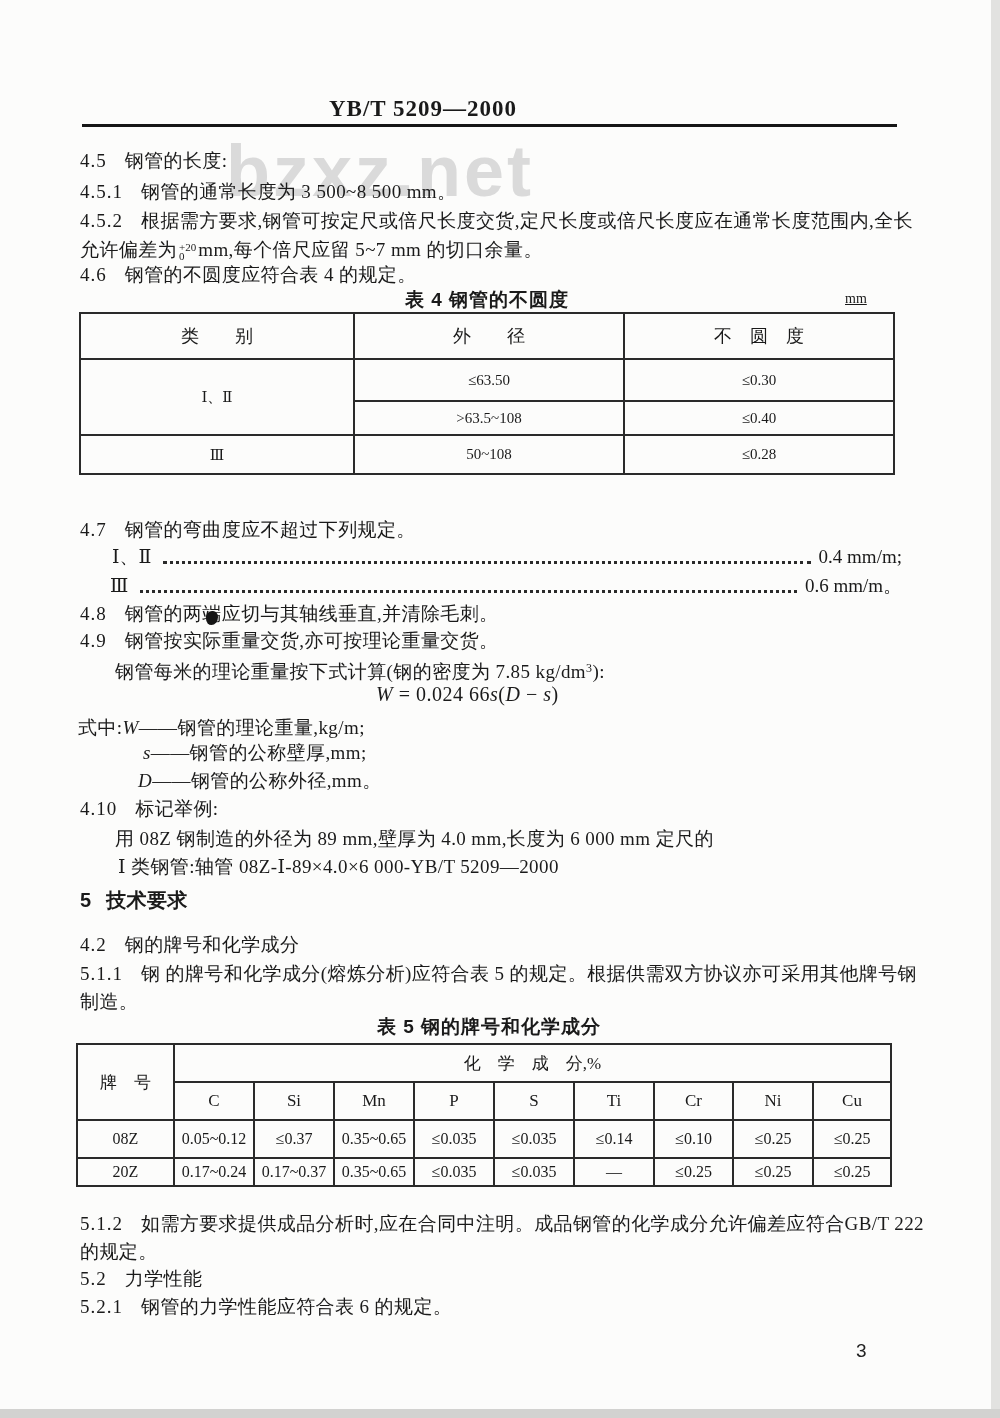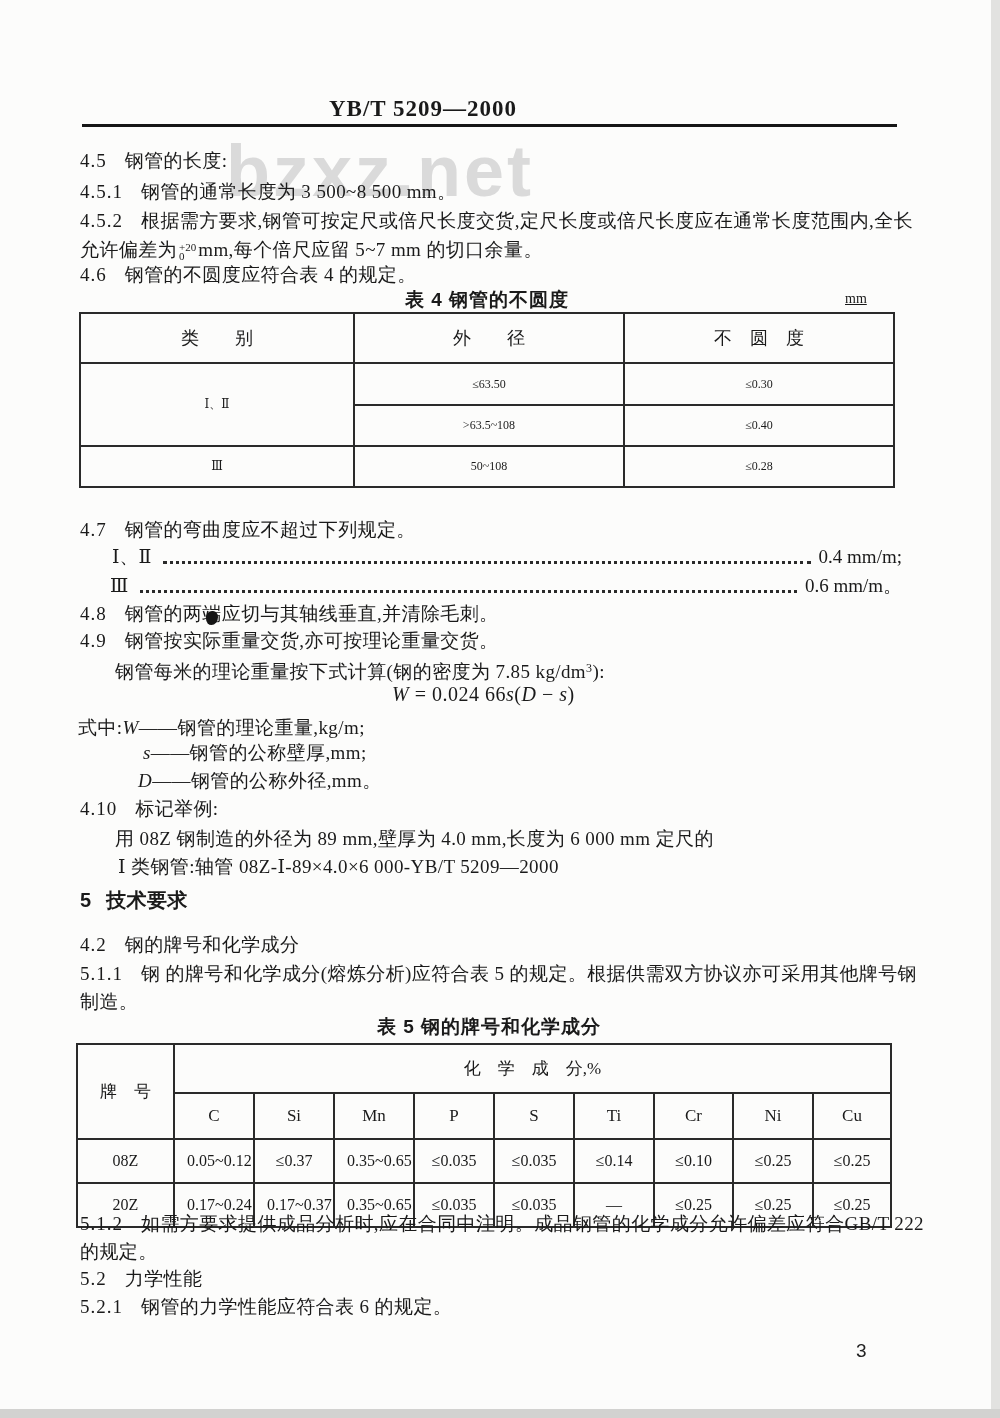--- a/index.html
+++ b/index.html
@@ -20,32 +20,32 @@
     position:absolute;left:0;top:96px;width:846px;text-align:center;z-index:2;
     font-size:23px;font-weight:700;letter-spacing:1px;
   }
   .rule{position:absolute;left:82px;top:124px;width:815px;height:3px;background:#161616;z-index:2;}
   .line{position:absolute;z-index:2;font-size:19px;line-height:23px;white-space:nowrap;letter-spacing:0.4px;}
   .num{display:inline-block;margin-right:18px;letter-spacing:1px;}
   .bold-head{font-family:"Liberation Sans","DejaVu Sans",sans-serif;font-weight:700;font-size:20px;}
   .tbl-title{position:absolute;z-index:2;font-family:"Liberation Sans","DejaVu Sans",sans-serif;font-weight:700;font-size:19px;white-space:nowrap;letter-spacing:1px;}
   .unit{position:absolute;z-index:2;font-size:14px;text-decoration:underline;}
   table{border-collapse:collapse;position:absolute;z-index:2;table-layout:fixed;}
-  td{border:2px solid #2a2a2a;text-align:center;vertical-align:middle;padding:12px;white-space:nowrap;overflow:visible;}
+  td{border:2px solid #2a2a2a;text-align:center;vertical-align:middle;padding:0;white-space:nowrap;overflow:visible;}
   .t4{left:79px;top:312px;width:814px;border:2.5px solid #222;}
-  .t4 td{font-size:12px;}
+  .t4 td{font-size:15px;}
   .t4 .th{font-size:18px;}
   .t5{left:76px;top:1043px;width:814px;border:2.5px solid #222;}
   .t5 td{font-size:16px;}
   .t5 .th{font-size:17px;}
   .leader{position:absolute;left:112px;width:790px;display:flex;align-items:flex-end;z-index:2;font-size:19px;line-height:22px;}
   .leader .lab{flex:0 0 auto;}
   .leader .dots{flex:1 1 auto;height:15px;border-bottom:3px dotted #2a2a2a;margin:0 8px 4px 12px;}
   .leader .val{flex:0 0 auto;}
-  .formula{position:absolute;left:392px;top:683px;z-index:2;font-size:20px;letter-spacing:0.5px;white-space:nowrap;}
+  .formula{position:absolute;left:376px;top:683px;z-index:2;font-size:20px;letter-spacing:0.5px;white-space:nowrap;}
   .it{font-style:italic;}
   .tolwrap{display:inline-block;vertical-align:-4px;line-height:9px;margin:0 2px;text-align:left;}
   .tolwrap span{display:block;font-size:11px;letter-spacing:0;}
   .supsm{font-size:12px;vertical-align:6px;}
   .blob{position:absolute;left:206px;top:611px;width:12px;height:14px;background:#151515;border-radius:55% 45% 60% 50%;z-index:3;}
   .pagenum{position:absolute;left:856px;top:1340px;z-index:2;font-family:"Liberation Sans","DejaVu Sans",sans-serif;font-size:19px;color:#222;}
 </style>
 </head>
 <body>
 

